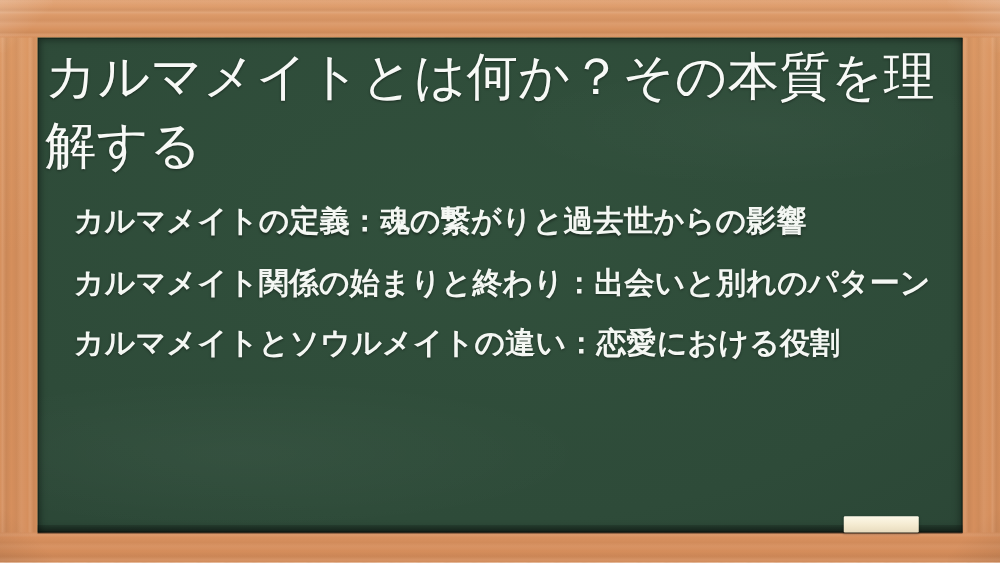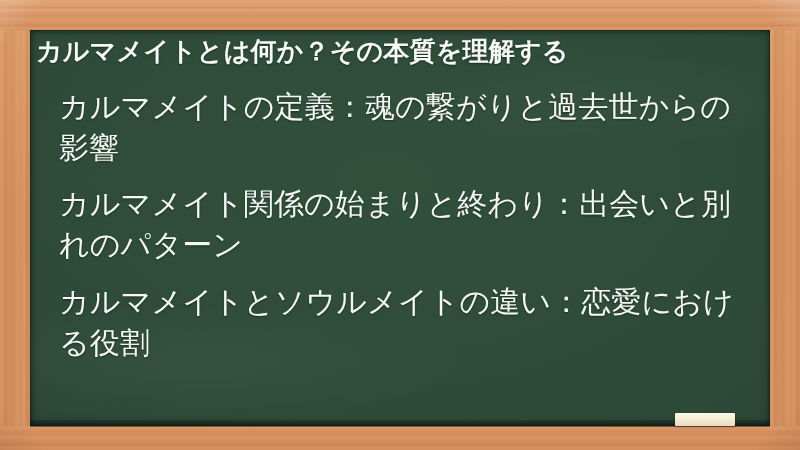--- a/index.html
+++ b/index.html
@@ -118,40 +118,40 @@
 
   .board-inner {
     position: relative;
     z-index: 2;
     padding: 4px 14px 0 3px;
   }
 
   
   .headline {
     color: #f7f9f6;
-    font-size: 26px;
+    font-size: 41px;
     line-height: 1.34;
-    font-weight: 700;
+    font-weight: 400;
     letter-spacing: 0.2px;
     margin: 0;
     padding: 0 0 0 3px;
     text-shadow: 0 1px 2px rgba(0,0,0,0.45);
   }
 
   
   .toc {
     list-style: none;
     margin: 18px 0 0 0;
     padding: 0 0 0 26px;
   }
   .toc li {
     color: #f4f7f3;
-    font-size: 30px;
+    font-size: 24px;
     line-height: 1.36;
-    font-weight: 400;
+    font-weight: 700;
     letter-spacing: 0.1px;
     margin: 0 0 16px 0;
     padding: 0 6px 0 0;
     text-shadow: 0 1px 2px rgba(0,0,0,0.42);
   }
   .toc li:last-child { margin-bottom: 0; }
 
   
   .chalk {
     position: absolute;

